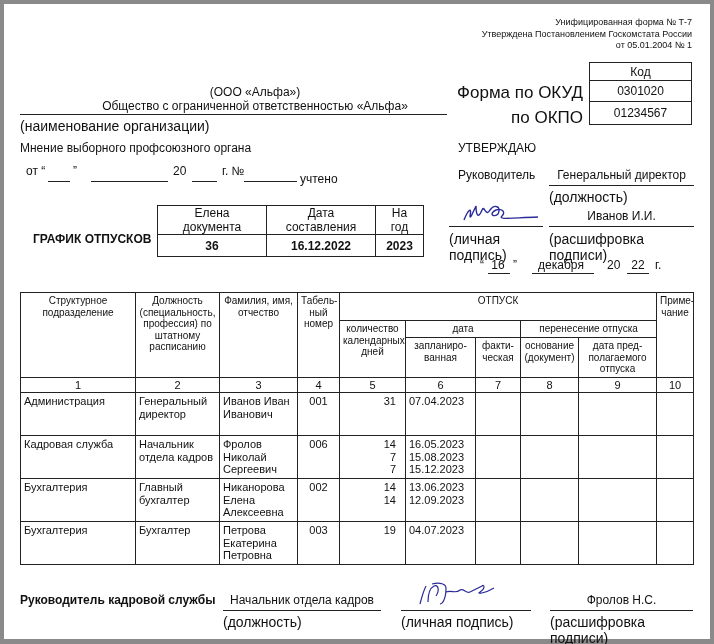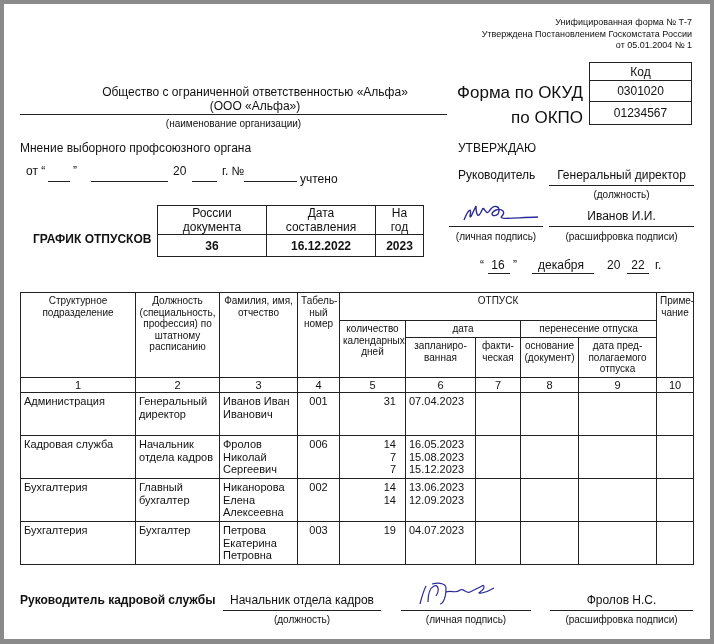--- a/index.html
+++ b/index.html
@@ -13,21 +13,21 @@
       box-sizing:border-box; border:4px solid #8a8a8a; border-right-width:4px; border-bottom-width:5px;
     }
     .abs { position:absolute; }
     .uni { right:22px; top:17px; font-size:9px; line-height:11.5px; text-align:right; }
     .codes { border-collapse:collapse; position:absolute; left:589px; top:62px; }
     .codes td { border:1px solid #222; width:101px; height:20px; text-align:center; font-size:12px; padding:0; }
     .codes td.k { height:17px; }
     .codelbl { font-size:17px; text-align:right; width:140px; }
     .org { left:90px; top:85px; width:330px; text-align:center; font-size:12px; line-height:14px; }
     .line { position:absolute; border-top:1px solid #222; height:0; }
-    .cap { font-size:10px; text-align:center; position:absolute; }
+    .cap { font-size:14px; position:absolute; }
     .t12 { font-size:12px; }
     .docno { border-collapse:collapse; position:absolute; left:157px; top:205px; }
     .docno td { border:1px solid #222; text-align:center; font-size:12px; height:21px; padding:0 6px; }
     .docno td.b { font-weight:bold; }
     .title-bold { font-weight:bold; font-size:12px; }
     .main { border-collapse:collapse; position:absolute; left:20px; top:292px; width:673px; table-layout:fixed; }
     .main th, .main td { border:1px solid #222; font-size:10px; font-weight:normal; vertical-align:top; padding:2px 3px; line-height:11.5px; }
     .main th { text-align:center; }
     .main td { font-size:11px; line-height:12.5px; }
     .main td.c { text-align:center; }
@@ -56,22 +56,22 @@
       </tr>
   <tr>
         <td style="height:22px">01234567</td>
       </tr>
 </tbody>
   </table>
 <div class="abs codelbl" style="left:443px; top:83px;">Форма по ОКУД</div>
 <div class="abs codelbl" style="left:443px; top:108px;">по ОКПО</div>
 
 <div class="abs org">
+  <div>(ООО «Альфа»)</div>
   <div>Общество с ограниченной ответственностью «Альфа»</div>
-  <div>(ООО «Альфа»)</div>
 </div>
 <div class="line" style="left:20px; top:114px; width:427px;"></div>
 <div class="cap" style="left:20px; top:118px; width:427px;">(наименование организации)</div>
 
 <div class="abs t12" style="left:20px; top:141px;">Мнение выборного профсоюзного органа</div>
 <div class="abs t12" style="left:26px; top:164px;">от “</div>
 <div class="line" style="left:48px; top:181px; width:22px;"></div>
 <div class="abs t12" style="left:73px; top:164px;">”</div>
 <div class="line" style="left:91px; top:181px; width:77px;"></div>
 <div class="abs t12" style="left:173px; top:164px;">20</div>
@@ -103,21 +103,21 @@
 <div class="line" style="left:532px; top:273px; width:62px;"></div>
 <div class="abs t12" style="left:607px; top:258px;">20</div>
 <div class="abs t12" style="left:627px; top:258px; width:22px; text-align:center;">22</div>
 <div class="line" style="left:627px; top:273px; width:22px;"></div>
 <div class="abs t12" style="left:655px; top:258px;">г.</div>
 
 <div class="abs title-bold" style="left:33px; top:232px;">ГРАФИК ОТПУСКОВ</div>
 <table class="docno">
   <tbody>
       <tr>
-    <td style="width:96px">России документа</td>
+    <td style="width:96px">Елена документа</td>
     <td style="width:96px">Дата составления</td>
     <td style="width:35px">На год</td>
   </tr>
   <tr>
     <td class="b">36</td>
     <td class="b">16.12.2022</td>
     <td class="b">2023</td>
   </tr>
 </tbody>
   </table>

